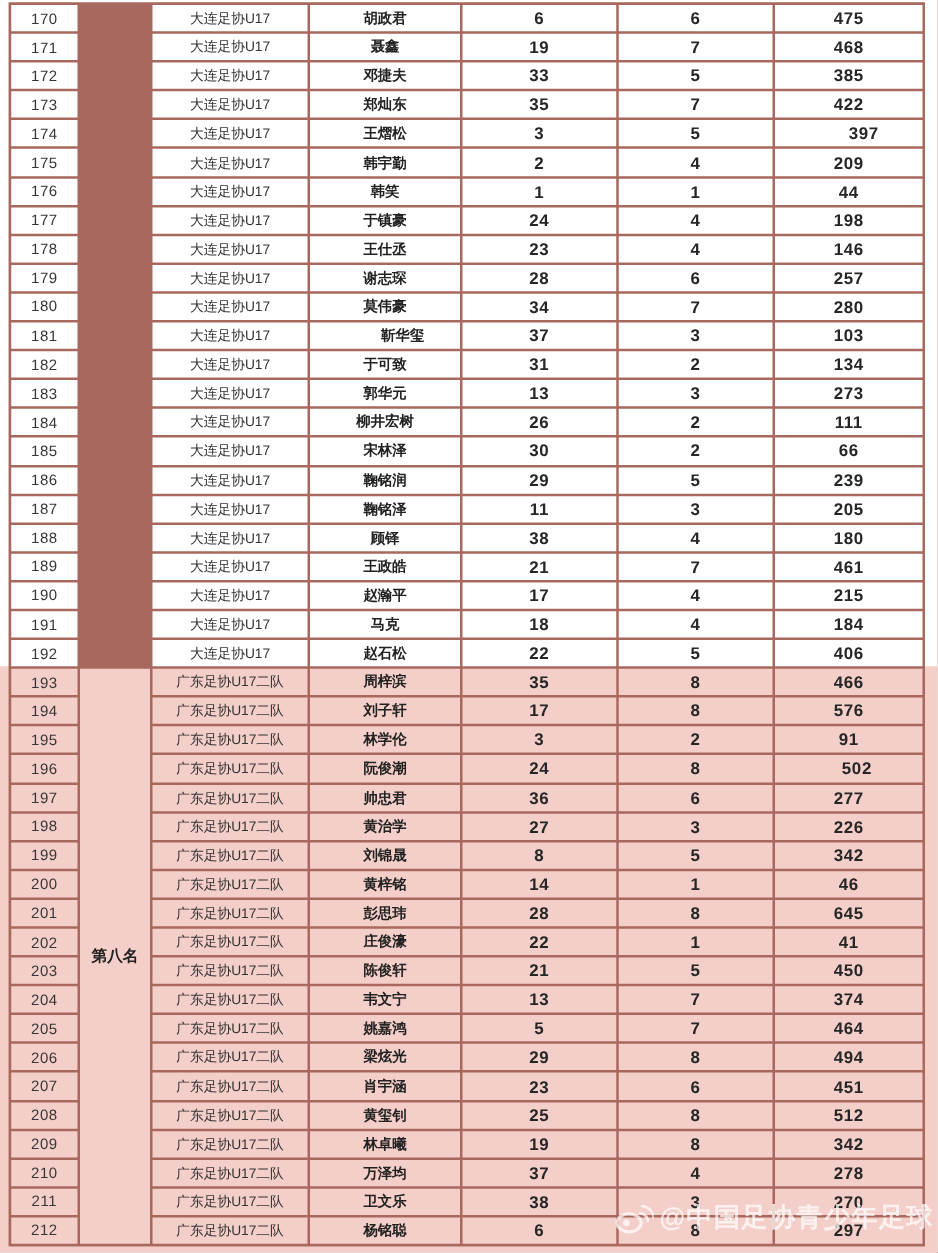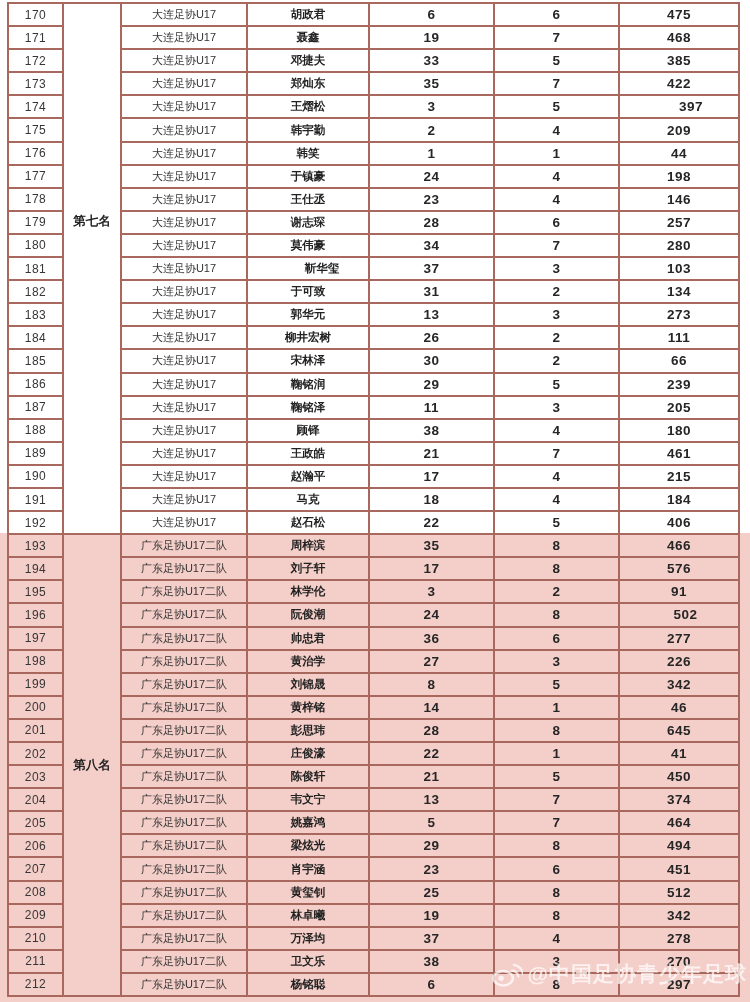--- a/index.html
+++ b/index.html
@@ -192,23 +192,20 @@
       <div class="c player" style="grid-area: 22 / 4;">马克</div>
       <div class="c num" style="grid-area: 22 / 5;">18</div>
       <div class="c num" style="grid-area: 22 / 6;">4</div>
       <div class="c num" style="grid-area: 22 / 7;">184</div>
       <div class="c rowno" style="grid-area: 23 / 1;">192</div>
       <div class="c team" style="grid-area: 23 / 3;">大连足协U17</div>
       <div class="c player" style="grid-area: 23 / 4;">赵石松</div>
       <div class="c num" style="grid-area: 23 / 5;">22</div>
       <div class="c num" style="grid-area: 23 / 6;">5</div>
       <div class="c num" style="grid-area: 23 / 7;">406</div>
-      <div class="c rankcell" style="grid-area: 1 / 2 / span 23;">
-        <span class="rlabel off">第七名</span>
-      </div>
       <div class="c rowno pink" style="grid-area: 24 / 1;">193</div>
       <div class="c team pink" style="grid-area: 24 / 3;">广东足协U17二队</div>
       <div class="c player pink" style="grid-area: 24 / 4;">周梓滨</div>
       <div class="c num pink" style="grid-area: 24 / 5;">35</div>
       <div class="c num pink" style="grid-area: 24 / 6;">8</div>
       <div class="c num pink" style="grid-area: 24 / 7;">466</div>
       <div class="c rowno pink" style="grid-area: 25 / 1;">194</div>
       <div class="c team pink" style="grid-area: 25 / 3;">广东足协U17二队</div>
       <div class="c player pink" style="grid-area: 25 / 4;">刘子轩</div>
       <div class="c num pink" style="grid-area: 25 / 5;">17</div>

